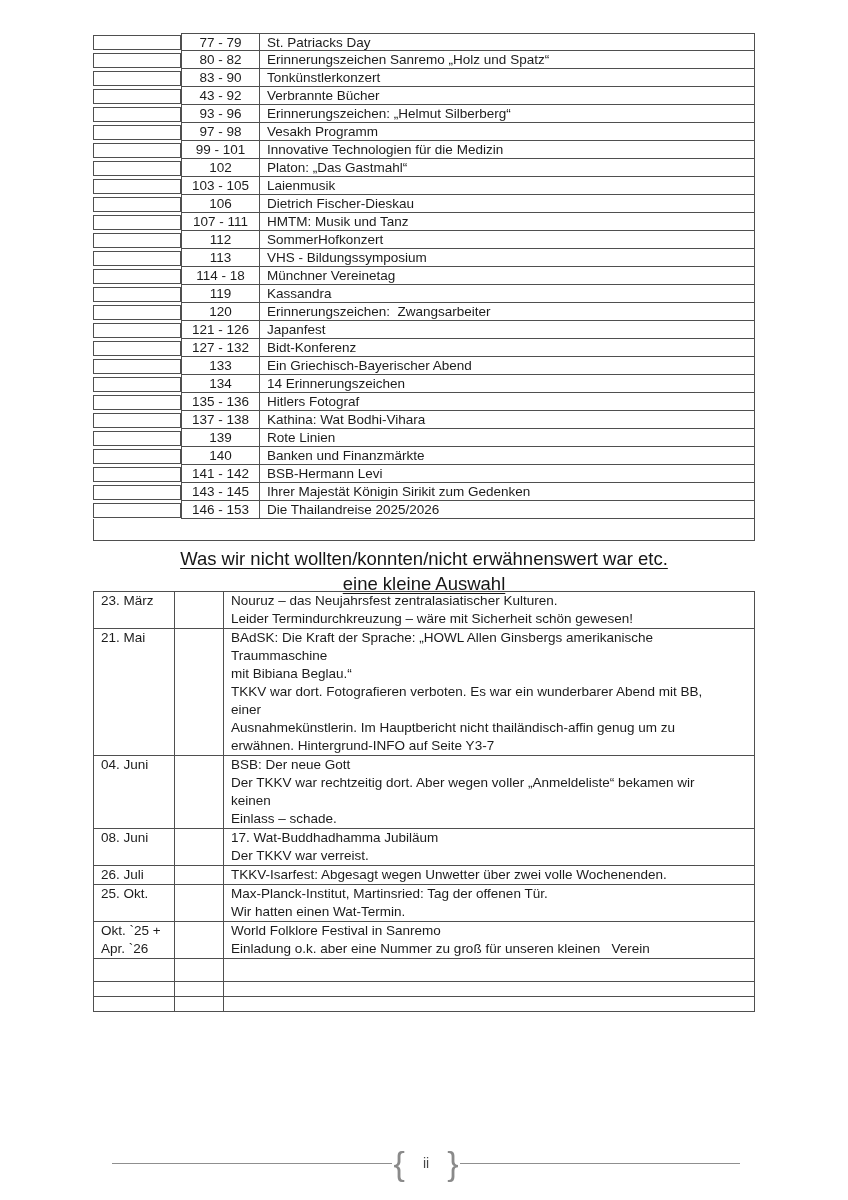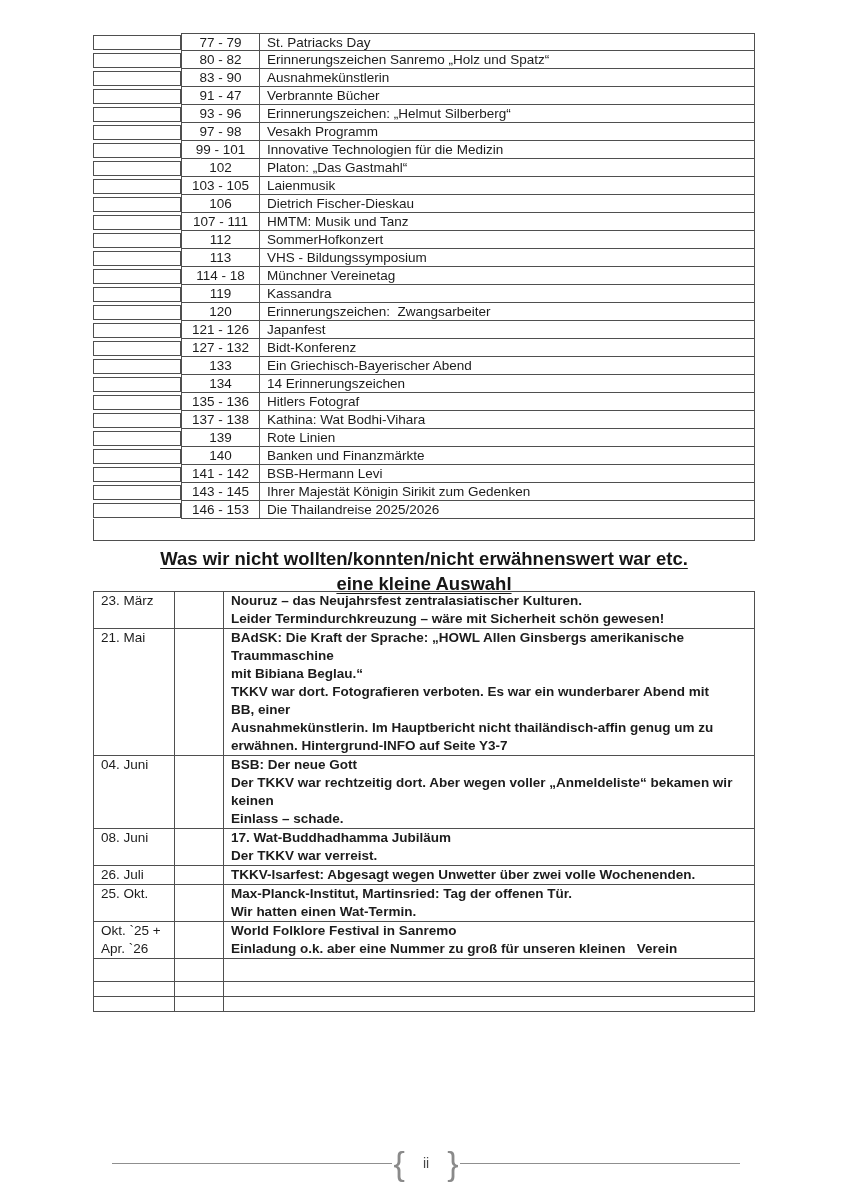--- a/index.html
+++ b/index.html
@@ -15,32 +15,32 @@
   .t1-c2{width:78px;box-sizing:border-box;border-left:1px solid #4f4f4f;border-bottom:1px solid #4f4f4f;
          text-align:center;font-size:13.5px;line-height:17px;}
   .t1-c3{flex:1;box-sizing:border-box;border-left:1px solid #4f4f4f;border-right:1px solid #4f4f4f;
          border-bottom:1px solid #4f4f4f;padding-left:7px;font-size:13.5px;line-height:17px;
          white-space:pre-wrap;overflow:hidden;}
   .t1-row:first-child .t1-c2,.t1-row:first-child .t1-c3{border-top:1px solid #4f4f4f;}
   .toc-empty-row{height:22px;border-left:1px solid #4f4f4f;border-right:1px solid #4f4f4f;
          border-bottom:1px solid #4f4f4f;box-sizing:border-box;}
 
   
-  .heading{text-align:center;padding-top:5px;height:45px;font-weight:bold;}
+  .heading{text-align:center;padding-top:5px;height:45px;}
   .heading div{font-size:18.5px;line-height:25px;text-decoration:underline;
          text-underline-offset:3px;color:#161616;}
 
   
   .t2{border-top:1px solid #4f4f4f;}
   .t2-row{display:flex;border-bottom:1px solid #4f4f4f;align-items:stretch;}
   .t2-c1{width:81px;box-sizing:border-box;border-left:1px solid #4f4f4f;padding-left:7px;
          font-size:13.5px;line-height:18px;white-space:pre-line;}
   .t2-c2{width:49px;box-sizing:border-box;border-left:1px solid #4f4f4f;}
   .t2-c3{flex:1;box-sizing:border-box;border-left:1px solid #4f4f4f;border-right:1px solid #4f4f4f;
-         padding:0 21px 0 7px;font-size:13.5px;line-height:18px;white-space:pre-wrap;font-weight:bold;}
+         padding:0 21px 0 7px;font-size:13.5px;line-height:18px;white-space:pre-wrap;}
   .t2-row.empty{height:14px;}
   .t2-row.empty-first{height:22px;}
 
   
   .footer{position:absolute;left:112px;width:628px;top:1146px;display:flex;align-items:center;}
   .footer .rule{flex:1;height:0;border-top:1.5px solid #8f8f8f;}
   .footer .brace{font-size:34px;line-height:1;color:#8a8a8a;padding:0 2px;
          font-family:"Liberation Sans",sans-serif;}
   .footer .pagenum{font-size:14px;color:#474747;margin:0 16px;line-height:1;}
 </style>
@@ -58,25 +58,25 @@
     <div class="t1-c3">St. Patriacks Day</div>
   </div>
         <div class="t1-row">
     <div class="t1-c1"></div>
     <div class="t1-c2">80 - 82</div>
     <div class="t1-c3">Erinnerungszeichen Sanremo „Holz und Spatz“</div>
   </div>
         <div class="t1-row">
     <div class="t1-c1"></div>
     <div class="t1-c2">83 - 90</div>
-    <div class="t1-c3">Ausnahmekünstlerin</div>
-  </div>
-        <div class="t1-row">
-    <div class="t1-c1"></div>
-    <div class="t1-c2">91 - 47</div>
+    <div class="t1-c3">Tonkünstlerkonzert</div>
+  </div>
+        <div class="t1-row">
+    <div class="t1-c1"></div>
+    <div class="t1-c2">43 - 92</div>
     <div class="t1-c3">Verbrannte Bücher</div>
   </div>
         <div class="t1-row">
     <div class="t1-c1"></div>
     <div class="t1-c2">93 - 96</div>
     <div class="t1-c3">Erinnerungszeichen: „Helmut Silberberg“</div>
   </div>
         <div class="t1-row">
     <div class="t1-c1"></div>
     <div class="t1-c2">97 - 98</div>

